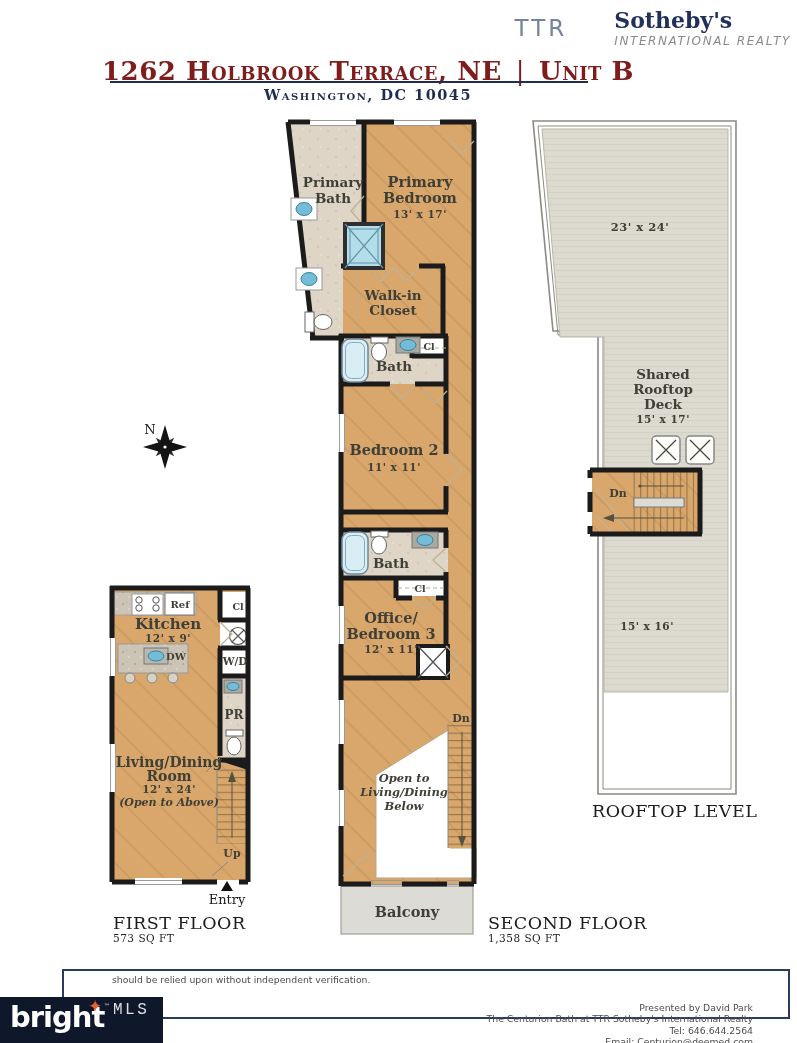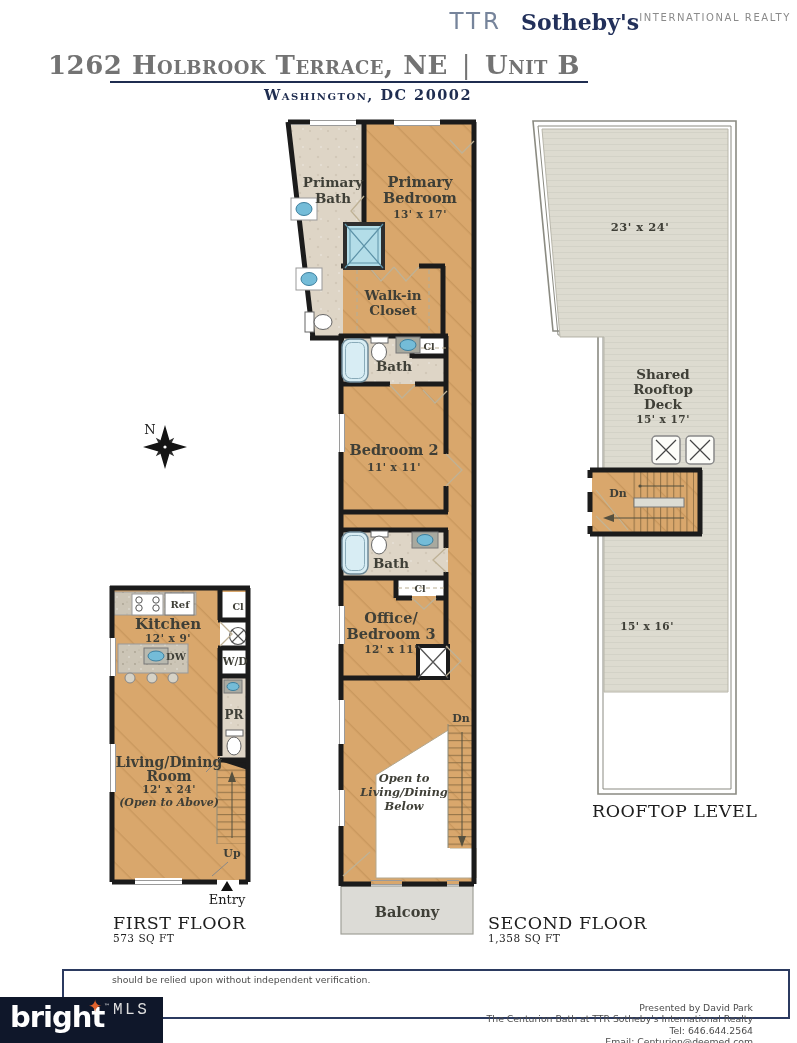--- a/index.html
+++ b/index.html
@@ -9,28 +9,28 @@
   .rm{font-size:13.5px;font-weight:bold;}
   .rm-lg{font-size:14.5px;font-weight:bold;}
   .dim{font-size:10.5px;font-weight:bold;letter-spacing:.5px;}
   .sm{font-size:9.5px;font-weight:bold;}
   .tag{font-size:11px;font-weight:bold;}
   .ital{font-size:11.5px;font-style:italic;font-weight:bold;}
   .floorlbl{font-size:17.5px;fill:#1d1d1d;letter-spacing:.5px;}
   .flarea{font-size:10.5px;fill:#1d1d1d;letter-spacing:.5px;}
   .fix{font-size:10px;font-weight:bold;}
   
-  #brand{position:absolute;top:8px;right:6px;display:flex;align-items:flex-end;gap:9px;}
+  #brand{position:absolute;top:8px;right:6px;display:flex;align-items:center;gap:9px;}
   #brand .ttr{font-family:"DejaVu Sans",sans-serif;color:#76849b;font-size:23px;
       letter-spacing:3px;align-self:center;}
   #brand .bar{width:1px;background:#2a3a60;margin:2px 0;}
-  #brand .right{display:flex;flex-direction:row;}
+  #brand .right{display:flex;flex-direction:column;margin-left:28px;}
   #brand .so{color:#22305a;font-size:22px;font-weight:bold;font-family:"DejaVu Serif",serif;line-height:24px;}
-  #brand .tag2{color:#8a8a8a;font-size:10px;letter-spacing:1.6px;font-family:"DejaVu Sans",sans-serif;margin-top:2px;}
-  #titleblock{position:absolute;left:48px;top:50px;width:640px;text-align:left;color:#737373;}
+  #brand .tag2{color:#8a8a8a;font-size:12px;letter-spacing:1.6px;font-family:"DejaVu Sans",sans-serif;margin-top:2px;font-style:italic;}
+  #titleblock{position:absolute;left:48px;top:56px;width:640px;text-align:center;color:#7f1d1d;}
   #title{font-variant:small-caps;font-size:26px;font-weight:bold;letter-spacing:.5px;}
   #title .sep{padding:0 14px;font-weight:normal;}
   #rule{position:absolute;left:110px;top:81px;width:478px;height:2px;background:#1f2d50;}
   #subtitle{position:absolute;left:48px;top:86px;width:640px;text-align:center;
      font-variant:small-caps;font-size:14.5px;font-weight:bold;letter-spacing:1.5px;color:#1f2d50;}
   
   #sqft{position:absolute;left:40px;top:366px;width:256px;text-align:center;color:#1d2433;}
   #sqft .t{font-size:16.5px;}
   #sqft .n{font-size:9.3px;font-style:italic;font-weight:bold;color:#2a3040;line-height:11px;}
   
@@ -353,21 +353,21 @@
       <span class="tag2">INTERNATIONAL REALTY</span>
     </span>
   </div>
 
   <div id="titleblock">
     <span id="title">
       <span>1262 Holbrook Terrace, NE</span><span class="sep">|</span><span>Unit B</span>
     </span>
   </div>
   <div id="rule"></div>
-  <div id="subtitle">Washington, DC 20002</div>
+  <div id="subtitle">Washington, DC 10045</div>
 
 
   <div id="footbox"></div>
   <div id="foot-left">
     <div style="padding-left:38px;">should be relied upon without independent verification.</div>
   </div>
   <div id="foot-right">
     <div>Presented by David Park</div>
     <div>The Centurion Bath at TTR Sotheby's International Realty</div>
     <div>Tel: 646.644.2564</div>

